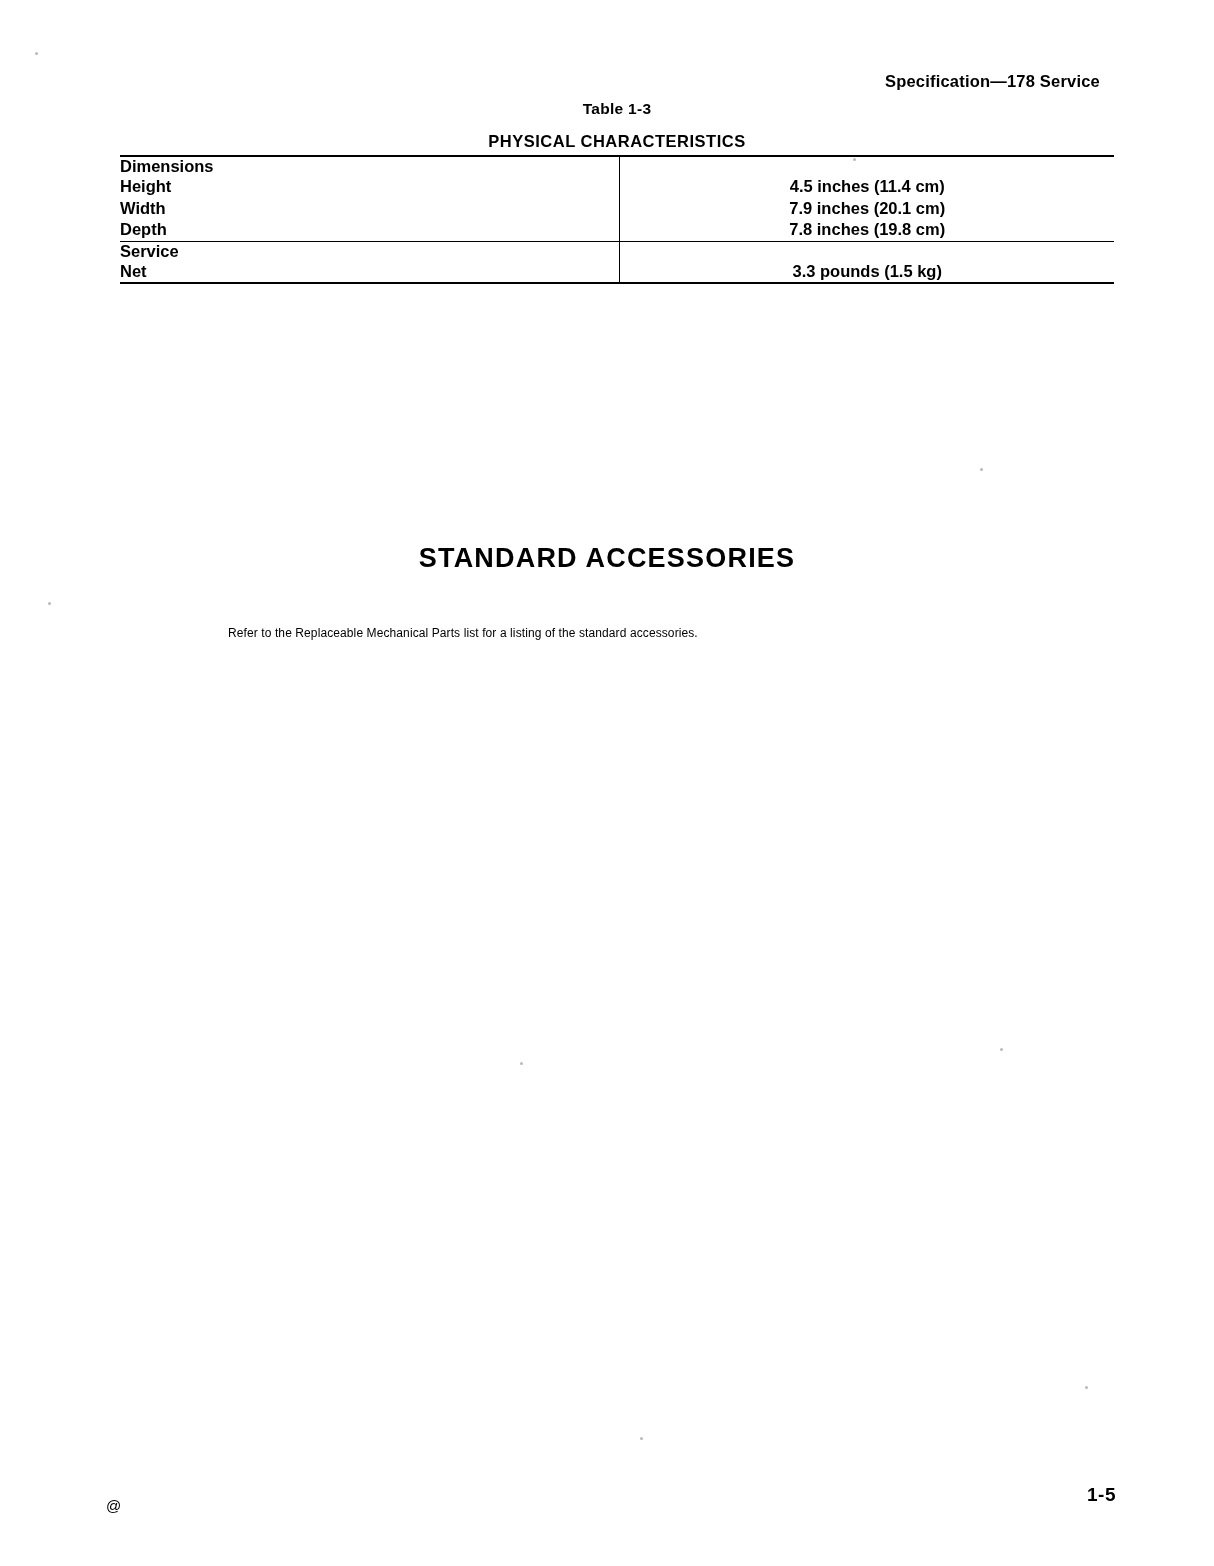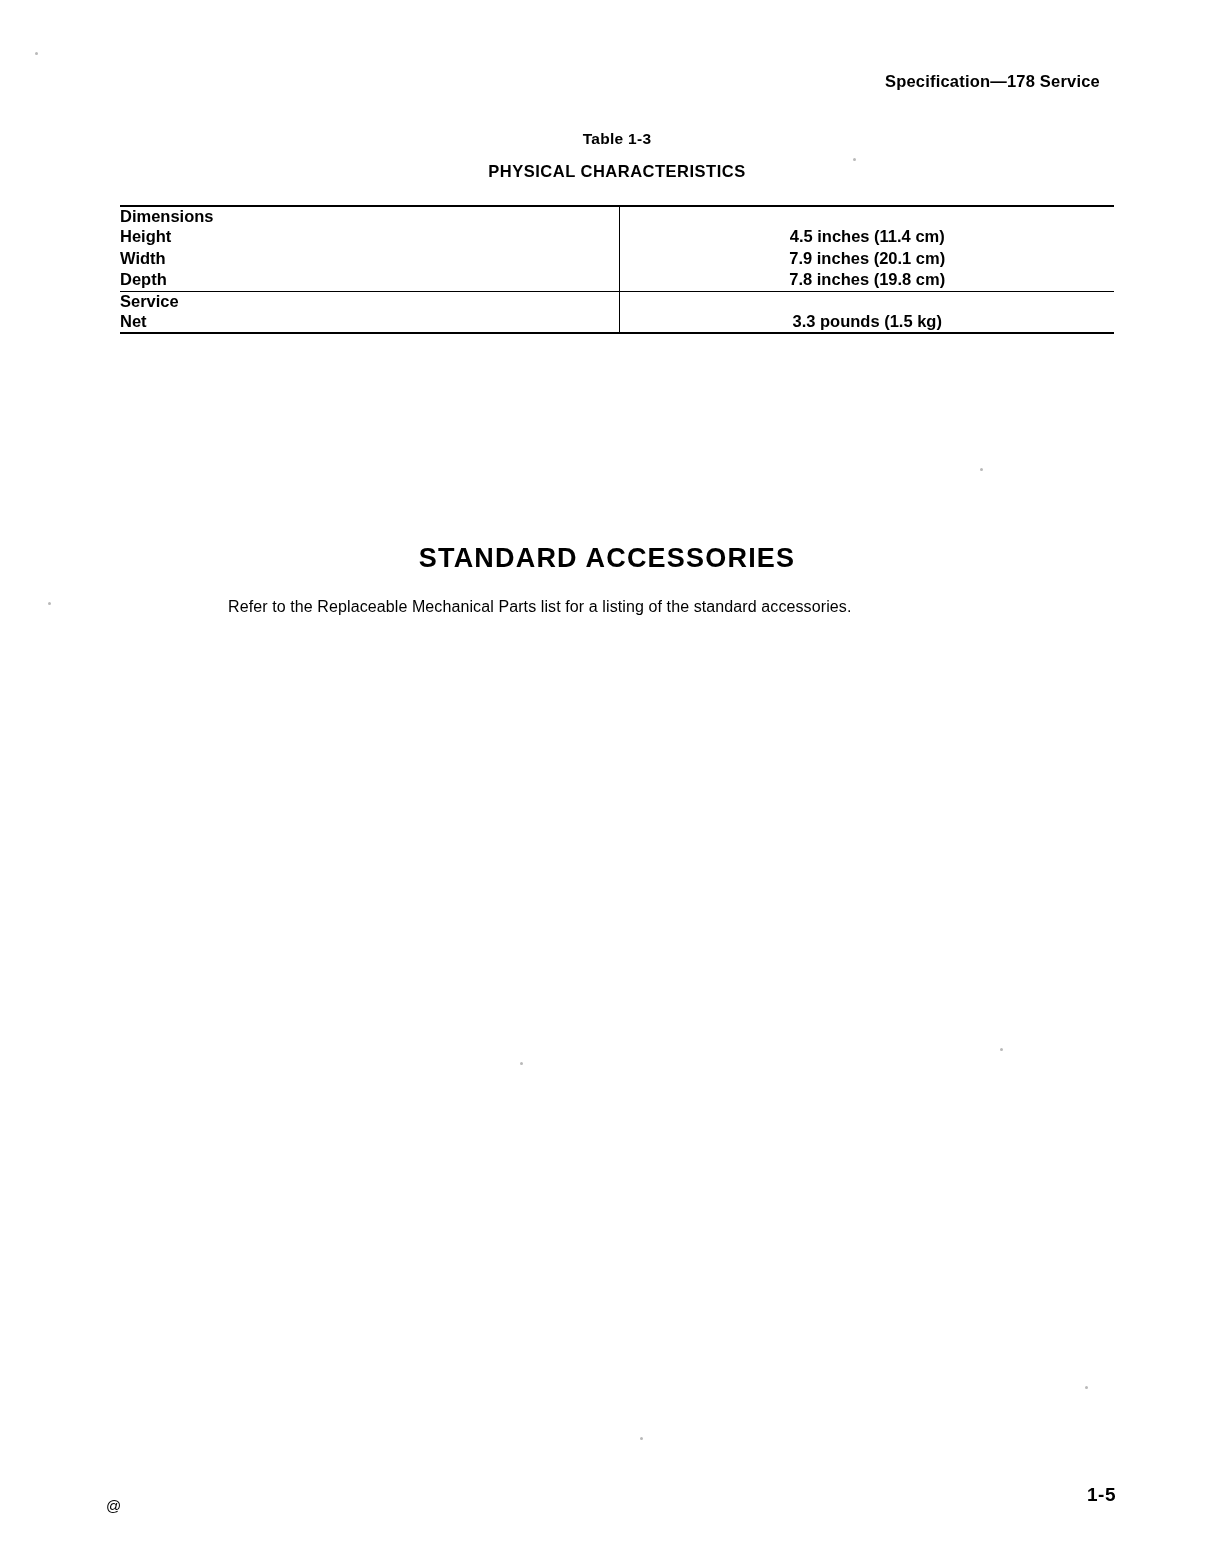--- a/index.html
+++ b/index.html
@@ -28,37 +28,37 @@
     right: 114px;
     font-size: 16.5px;
     font-weight: bold;
     letter-spacing: 0.2px;
     white-space: nowrap;
   }
 
   
   .table-block {
     position: absolute;
-    top: 130px;
+    top: 100px;
     left: 120px;
     width: 994px;
   }
   .table-number {
     text-align: center;
     font-size: 15.5px;
     font-weight: bold;
     letter-spacing: 0.3px;
     margin-bottom: 14px;
   }
   .table-title {
     text-align: center;
     font-size: 16.5px;
     font-weight: bold;
     letter-spacing: 0.5px;
-    margin-bottom: 24px;
+    margin-bottom: 4px;
   }
 
   table.spec {
     width: 100%;
     border-collapse: collapse;
     font-size: 16px;
   }
   table.spec td {
     padding: 0;
     vertical-align: top;
@@ -108,23 +108,23 @@
     top: 543px;
     left: 0;
     width: 1214px;
     text-align: center;
     font-size: 27px;
     font-weight: bold;
     letter-spacing: 1.2px;
   }
   .section-body {
     position: absolute;
-    top: 598px;
+    top: 626px;
     left: 228px;
-    font-size: 16px;
+    font-size: 12px;
     letter-spacing: 0.1px;
   }
 
   
   .footer-mark {
     position: absolute;
     bottom: 52px;
     left: 106px;
     font-size: 15px;
   }

